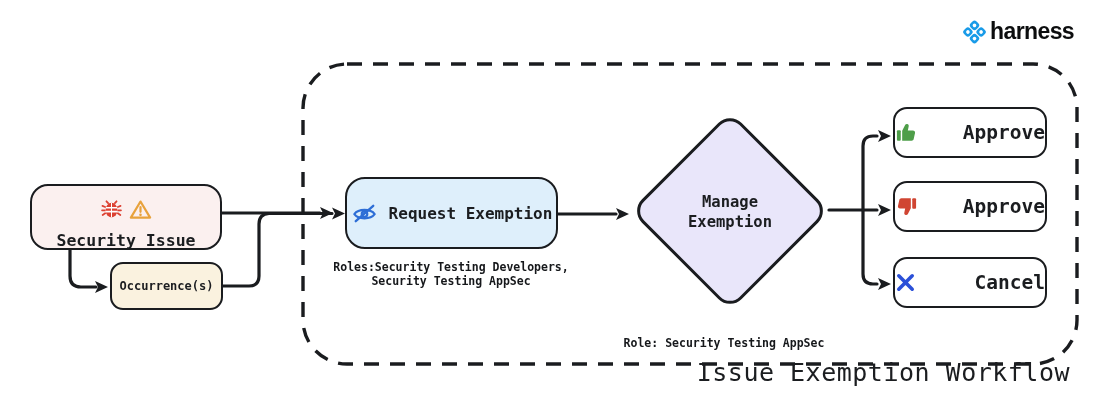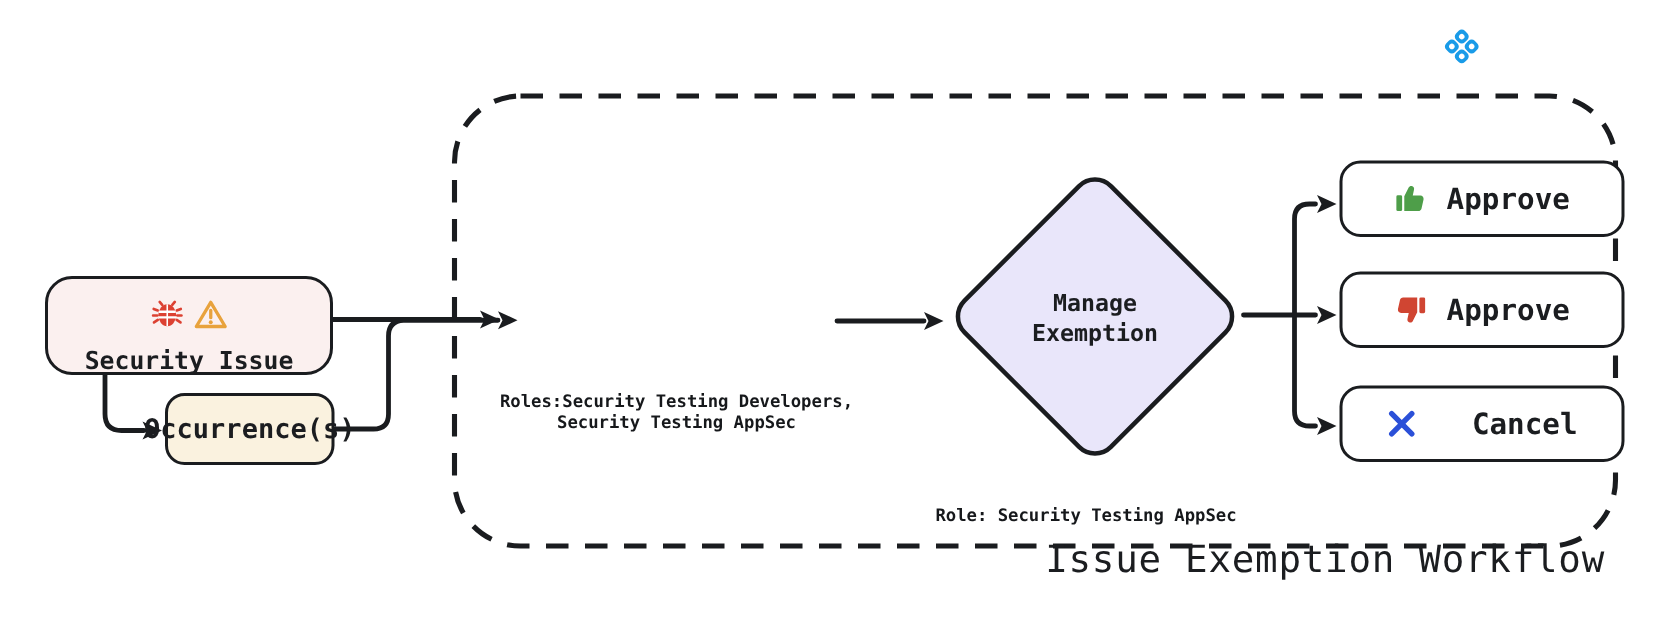--- a/index.html
+++ b/index.html
@@ -11,28 +11,28 @@
   .layer{position:absolute;left:0;top:0;pointer-events:none;}
   .node{
     position:absolute;box-sizing:border-box;border:2.6px solid #1a1c1f;background:#fff;
     display:flex;align-items:center;justify-content:center;
   }
   .node .lbl{white-space:nowrap;}
   #node-security-issue{left:30px;top:184px;width:192px;height:66px;border-radius:18px;background:#FBF0EF;flex-direction:column;gap:11px;padding-top:14px;}
   #node-security-issue .lbl{font-size:16.5px;font-weight:700;}
   .icon-row{display:flex;align-items:center;gap:7px;}
   #node-occurrences{left:110px;top:262px;width:113px;height:48px;border-radius:13px;background:#FAF2DF;}
-  #node-occurrences .lbl{font-size:18px;font-weight:700;}
+  #node-occurrences .lbl{font-size:12px;font-weight:700;}
   #node-request-exemption{left:345px;top:177px;width:213px;height:72px;border-radius:20px;background:#DEEFFB;gap:11px;}
   #node-request-exemption .lbl{font-size:16px;font-weight:600;}
   .note{position:absolute;text-align:center;font-size:11.5px;font-weight:700;line-height:14px;color:#16181b;}
   #request-roles-note{left:301px;top:260px;width:300px;}
   #manage-exemption-label{position:absolute;left:650px;top:192px;width:160px;text-align:center;font-size:15.5px;font-weight:600;line-height:20px;}
   #manage-role-note{left:614px;top:336px;width:220px;}
-  .action{left:893px;width:190px;height:51px;border-radius:14px;gap:12px;}
+  .action{left:893px;width:154px;height:51px;border-radius:14px;gap:12px;justify-content:space-between;}
   .action .lbl{font-size:19.5px;font-weight:600;}
   #node-approve{top:107px;}
   #node-reject{top:181px;}
   #node-cancel{top:257px;gap:36px;}
   #diagram-caption{position:absolute;right:33px;top:358px;font-size:25px;font-weight:400;letter-spacing:0.5px;}
   #brand{position:absolute;left:962px;top:18px;display:flex;align-items:center;gap:3px;}
   #brand .word{font-family:"Liberation Sans","DejaVu Sans",sans-serif;font-weight:700;font-size:23px;letter-spacing:-0.6px;color:#0c0d0e;}
 </style>
 </head>
 <body>
@@ -80,20 +80,21 @@
           </g>
           <g fill="#ffffff">
             <circle cx="8.5" cy="8.5" r="1.9"></circle>
             <circle cx="18.2" cy="8.5" r="1.9"></circle>
             <circle cx="8.5" cy="18.2" r="1.9"></circle>
             <circle cx="18.2" cy="18.2" r="1.9"></circle>
           </g>
         </g>
       </svg>
     </span>
+    <span class="word">harness</span>
   </div>
 
   <div class="node" id="node-security-issue">
     <div class="icon-row">
       <span>
         <svg width="21" height="21" viewBox="0 0 20 20">
           <g stroke="#DC4132" stroke-width="1.7" stroke-linecap="round" fill="none">
             <path d="M6.8 4 L5.2 2.2"></path>
               <path d="M13.2 4 L14.8 2.2"></path>
             <path d="M4 7.6 L1.4 6.6"></path>
@@ -116,20 +117,30 @@
         </svg>
       </span>
     </div>
     <span class="lbl">Security Issue</span>
   </div>
 
   <div class="node" id="node-occurrences">
     <span class="lbl">Occurrence(s)</span>
   </div>
 
+  <div class="node" id="node-request-exemption">
+    <span>
+      <svg width="27" height="27" viewBox="0 0 26 26">
+        <path d="M3.2 13.6 C7.2 8.2 18.8 8.2 22.8 13.6 C18.8 19 7.2 19 3.2 13.6 Z" fill="none" stroke="#2E6ED6" stroke-width="2.1" stroke-linejoin="round"></path>
+        <circle cx="13" cy="13.6" r="2.7" fill="none" stroke="#2E6ED6" stroke-width="2.1"></circle>
+        <line x1="4.6" y1="20.4" x2="21.4" y2="5.6" stroke="#2E6ED6" stroke-width="2.3" stroke-linecap="round"></line>
+      </svg>
+    </span>
+    <span class="lbl">Request Exemption</span>
+  </div>
   <div class="note" id="request-roles-note">
     <div>Roles:Security Testing Developers,</div>
     <div>Security Testing AppSec</div>
   </div>
 
   <div id="manage-exemption-label">
     <div>Manage</div>
     <div>Exemption</div>
   </div>
   <div class="note" id="manage-role-note">Role: Security Testing AppSec</div>

